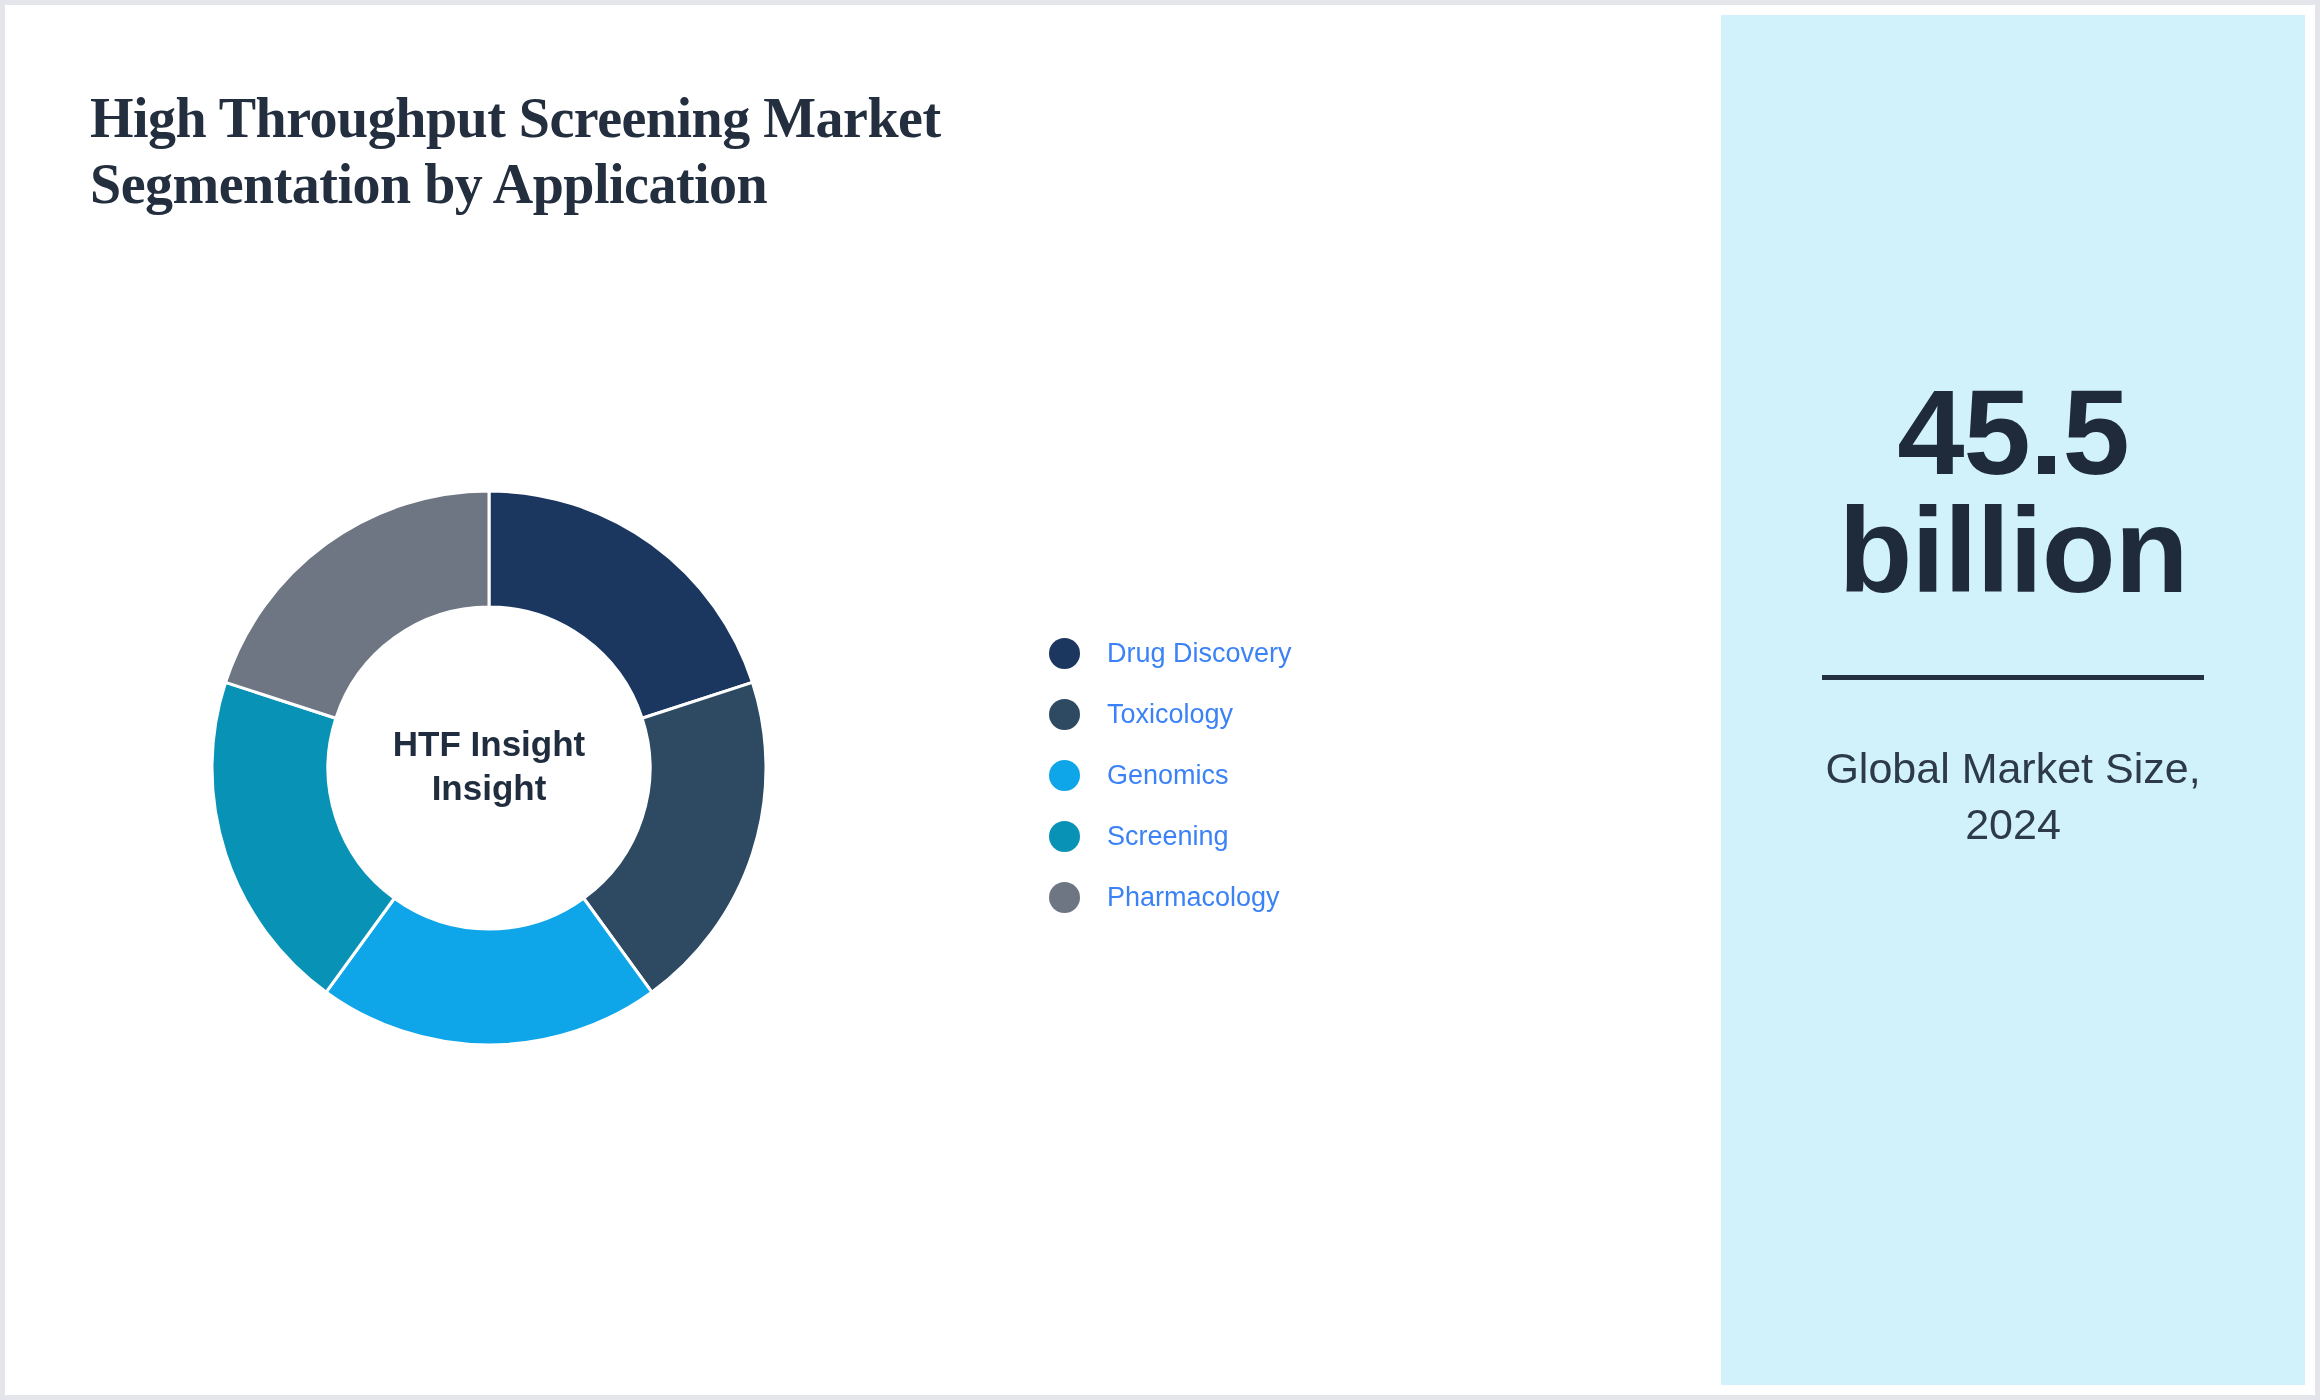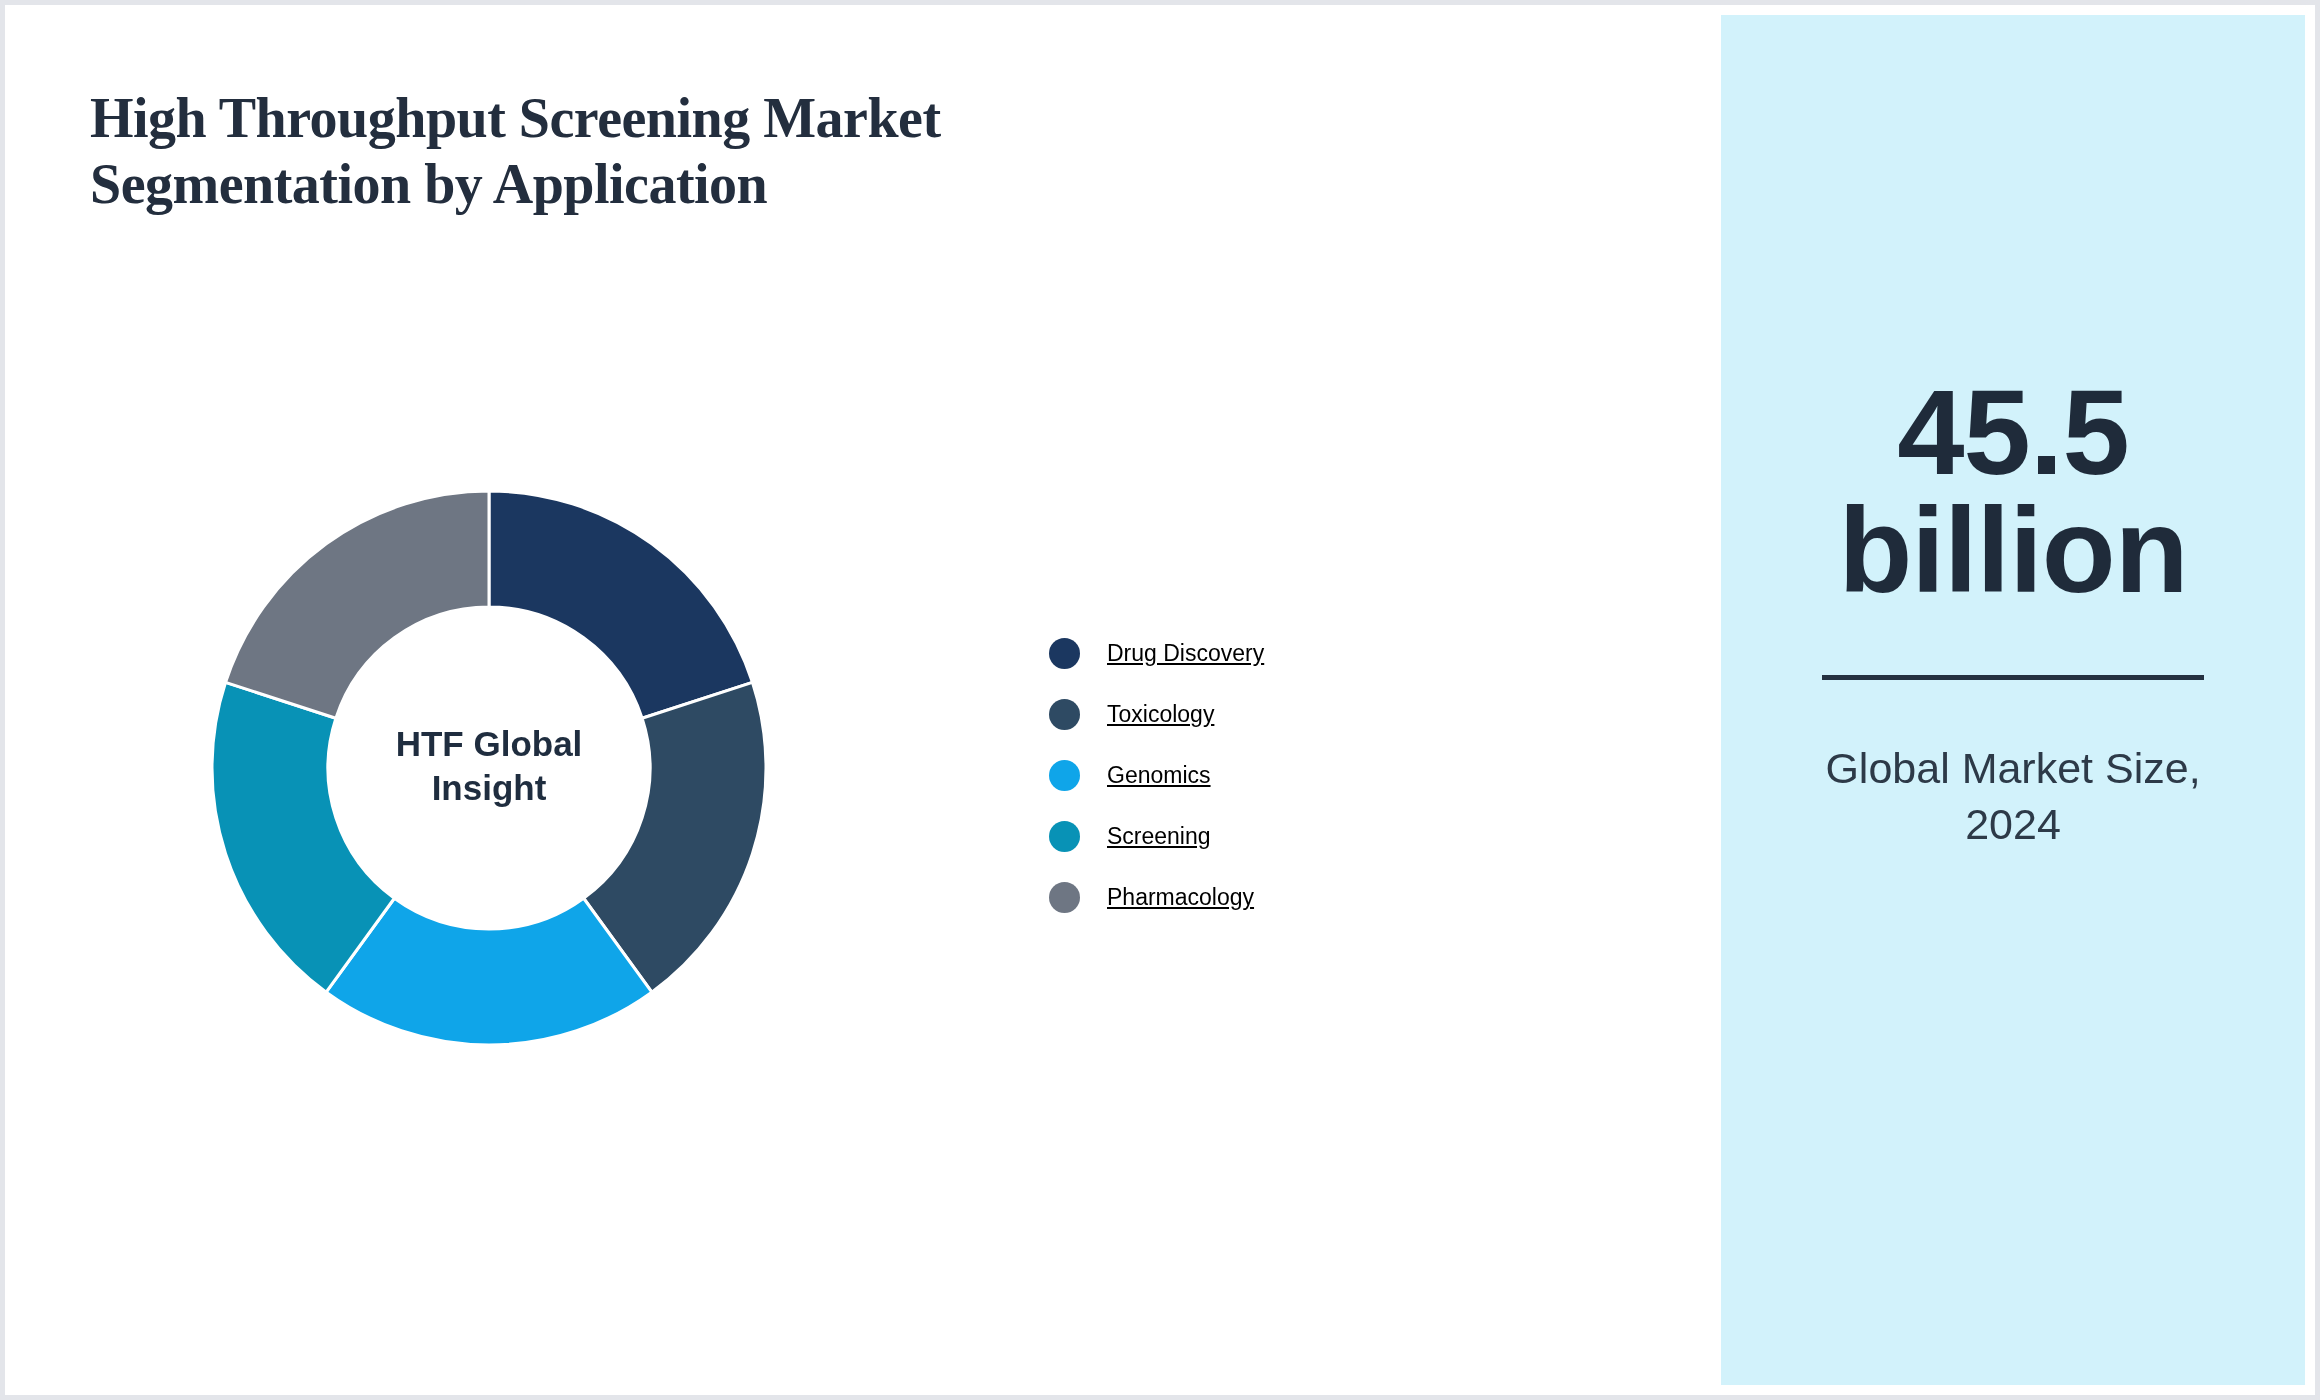--- a/index.html
+++ b/index.html
@@ -30,21 +30,21 @@
     position: absolute; left: 50%; top: 50%; transform: translate(-50%, -52%);
     width: 300px; text-align: center;
     font-size: 35px; font-weight: bold; line-height: 44px; color: #1f2d3f;
   }
   .legend {
     position: absolute; left: 1039px; top: 628px;
     display: flex; flex-direction: column; gap: 30px;
   }
   .legend-row { display: flex; align-items: center; gap: 27px; }
   .legend-swatch { width: 31px; height: 31px; border-radius: 50%; flex: 0 0 auto; }
-  .legend-label { font-size: 23px; color: #000000; white-space: nowrap; text-decoration: underline; }
+  .legend-label { font-size: 27px; color: #3b82f6; white-space: nowrap; }
 
   
   .sidebar {
     position: absolute; top: 5px; bottom: 5px; right: 5px; left: 1711px;
     background: #d2f2fb;
     display: flex; flex-direction: column; align-items: center;
   }
   .logo { margin-top: 62px; text-align: center; }
   .logo-row { display: flex; align-items: flex-start; justify-content: center; height: 92px; }
   .logo-monogram {
@@ -78,21 +78,21 @@
 
     <div class="donut-wrap">
       <svg id="donut-svg" width="570" height="570" viewBox="0 0 570 570">
           <path d="M 285.00 8.00 A 277 277 0 0 1 548.44 199.40 L 438.12 235.25 A 161 161 0 0 0 285.00 124.00 Z" fill="#1b3760" stroke="#ffffff" stroke-width="3" stroke-linejoin="round"></path>
           <path d="M 548.44 199.40 A 277 277 0 0 1 447.82 509.10 L 379.63 415.25 A 161 161 0 0 0 438.12 235.25 Z" fill="#2e4a63" stroke="#ffffff" stroke-width="3" stroke-linejoin="round"></path>
           <path d="M 447.82 509.10 A 277 277 0 0 1 122.18 509.10 L 190.37 415.25 A 161 161 0 0 0 379.63 415.25 Z" fill="#0fa5e9" stroke="#ffffff" stroke-width="3" stroke-linejoin="round"></path>
           <path d="M 122.18 509.10 A 277 277 0 0 1 21.56 199.40 L 131.88 235.25 A 161 161 0 0 0 190.37 415.25 Z" fill="#0892b6" stroke="#ffffff" stroke-width="3" stroke-linejoin="round"></path>
           <path d="M 21.56 199.40 A 277 277 0 0 1 285.00 8.00 L 285.00 124.00 A 161 161 0 0 0 131.88 235.25 Z" fill="#6e7683" stroke="#ffffff" stroke-width="3" stroke-linejoin="round"></path>
         </svg>
       <div class="donut-center-label">
-        <div>HTF Global</div>
+        <div>HTF Insight</div>
         <div>Insight</div>
       </div>
     </div>
 
     <div class="legend" id="legend">
         <div class="legend-row">
           <span class="legend-swatch" style="background: rgb(27, 55, 96);"></span>
           <span class="legend-label">Drug Discovery</span>
         </div>
         <div class="legend-row">

